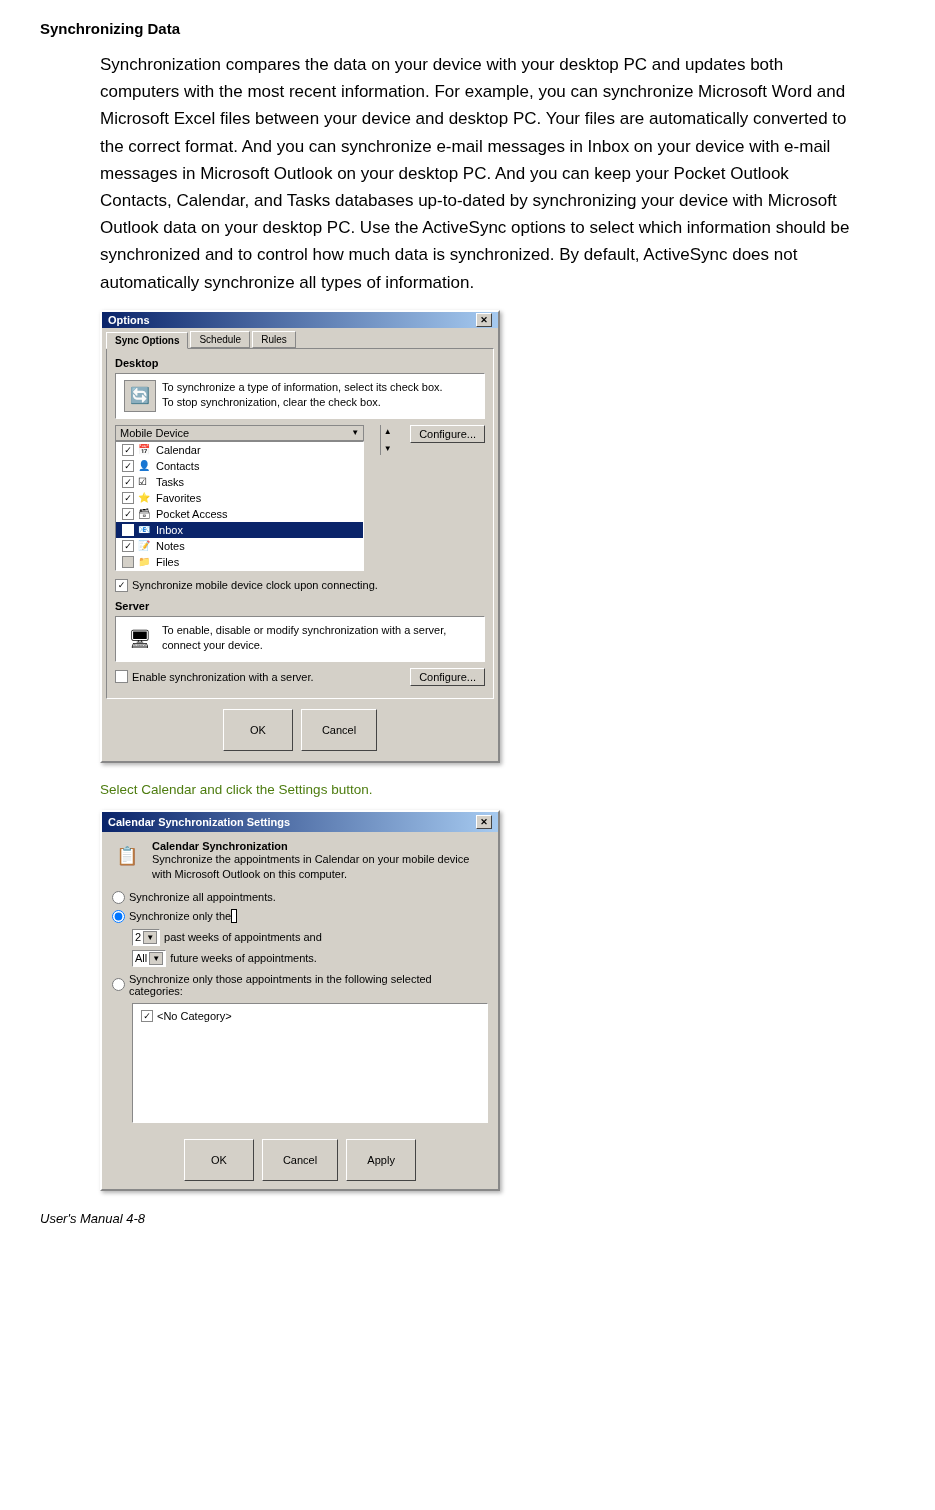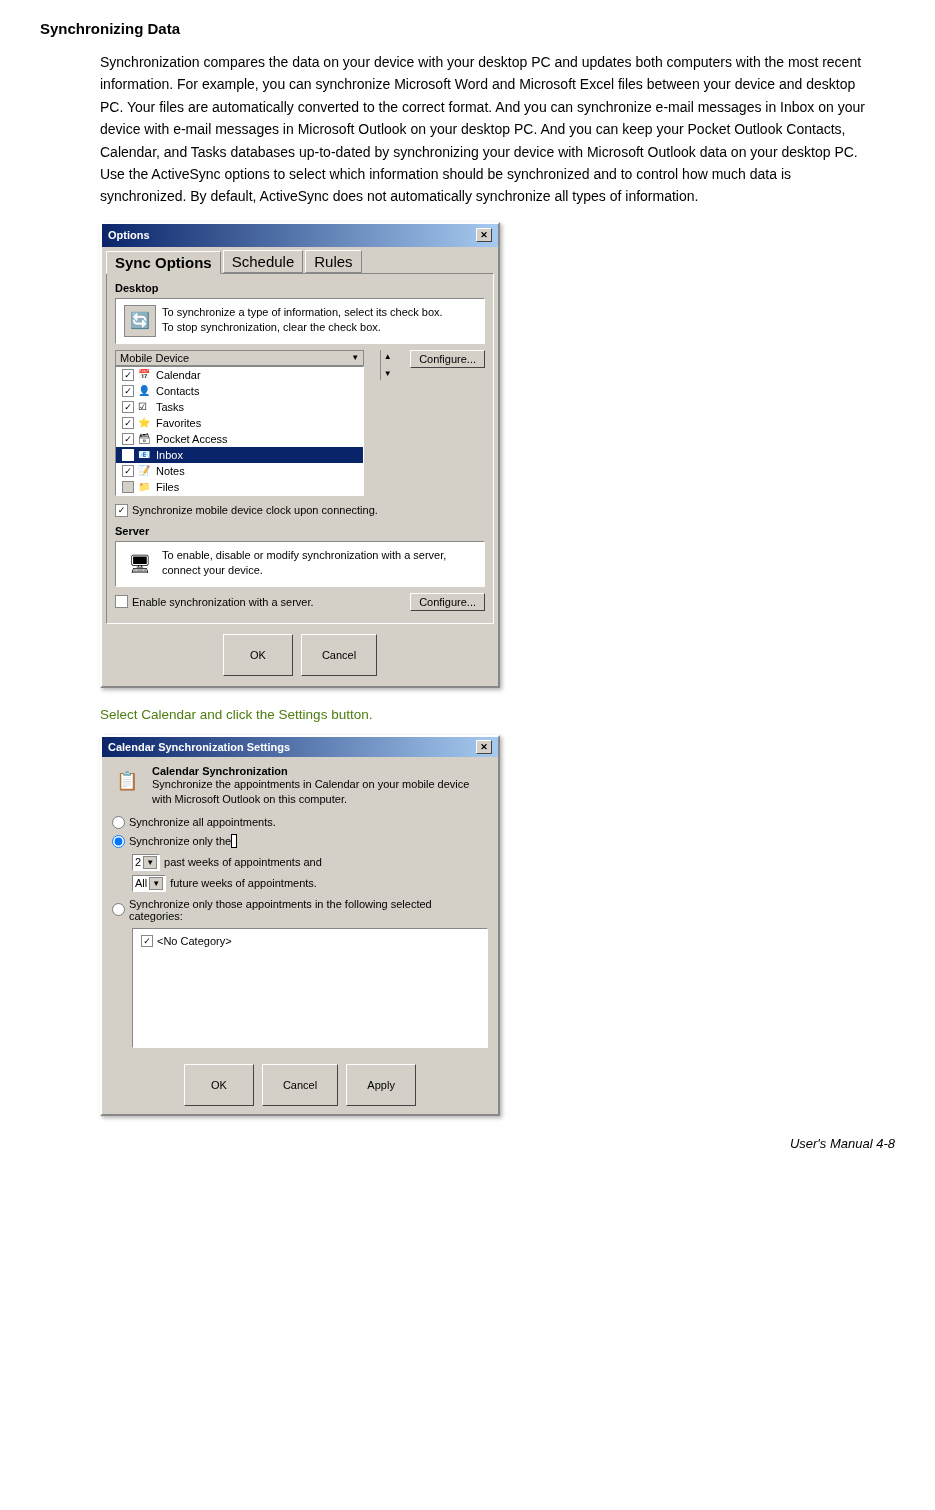--- a/index.html
+++ b/index.html
@@ -14,21 +14,21 @@
     }
 
     .page-title {
       font-size: 15px;
       font-weight: bold;
       margin-bottom: 14px;
       font-family: Arial, sans-serif;
     }
 
     .body-text {
-      font-size: 14px;
+      font-size: 17px;
       line-height: 1.6;
       margin-left: 60px;
       margin-right: 30px;
       margin-bottom: 14px;
       color: #000;
     }
 
     .section-block {
       margin-left: 60px;
       margin-right: 30px;
@@ -57,21 +57,21 @@
 
     .dialog-titlebar {
       background: linear-gradient(to right, #0a246a, #a6caf0);
       color: #fff;
       font-size: 11px;
       font-weight: bold;
       padding: 3px 6px;
       display: flex;
       justify-content: space-between;
       align-items: center;
-      height: 23px;
+      height: 16px;
     }
 
     .dialog-titlebar .close-btn {
       background: #d4d0c8;
       border: 1px solid;
       border-top-color: #fff;
       border-left-color: #fff;
       border-bottom-color: #444;
       border-right-color: #444;
       width: 16px;
@@ -91,21 +91,21 @@
     }
 
     .dialog-tab {
       background: #d4d0c8;
       border: 1px solid;
       border-top-color: #fff;
       border-left-color: #fff;
       border-bottom-color: #888;
       border-right-color: #888;
       padding: 2px 8px;
-      font-size: 15px;
+      font-size: 10px;
       cursor: pointer;
       margin-right: 2px;
     }
 
     .dialog-tab.active {
       border-bottom-color: #d4d0c8;
       background: #d4d0c8;
       z-index: 1;
       position: relative;
       top: 1px;
@@ -651,15 +651,15 @@
       <div class="cal-footer">
         <button class="footer-btn">OK</button>
         <button class="footer-btn">Cancel</button>
         <button class="footer-btn">Apply</button>
       </div>
     </div>
 
   </div>
 </div>
 
-<div style="text-align:right; margin-top:20px; font-size:13px; font-style:italic;">
+<div style="margin-top:20px; font-size:13px; font-style:italic;">
   <span>User's Manual   4-8</span>
 </div>
 
 </body></html>

